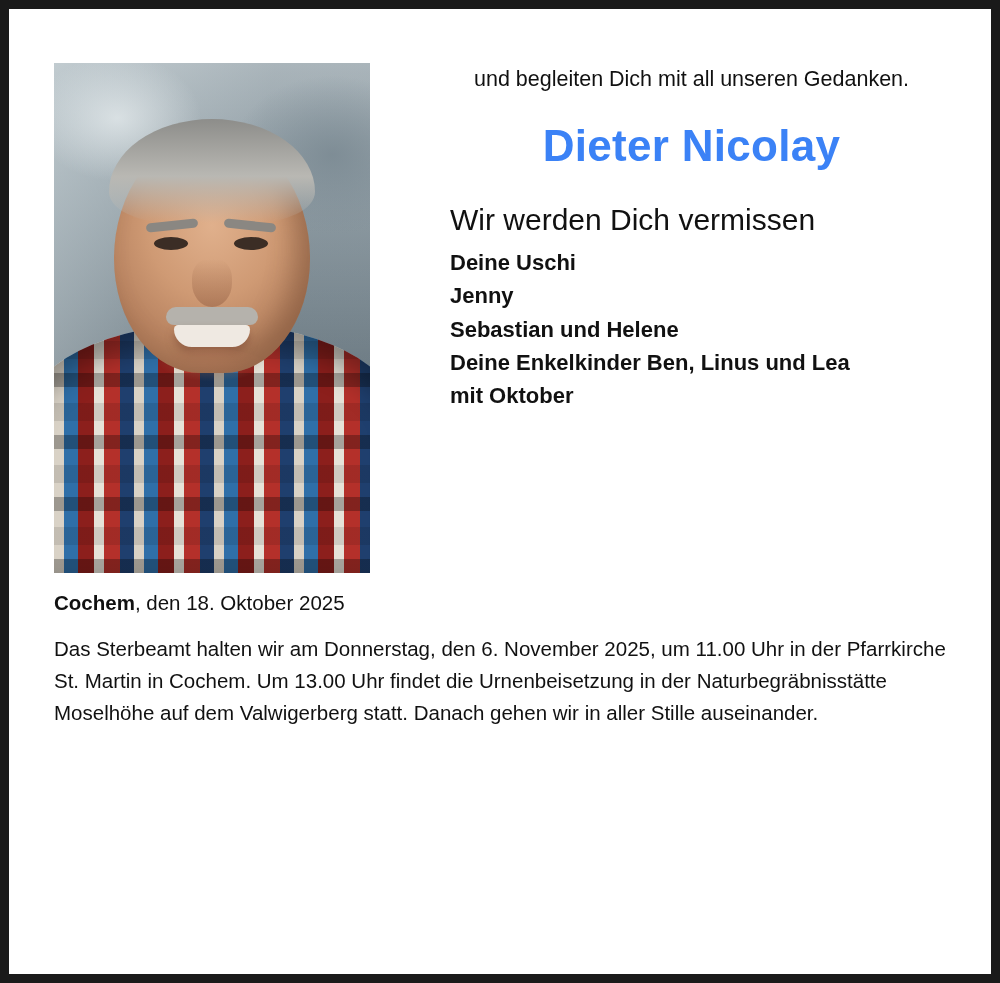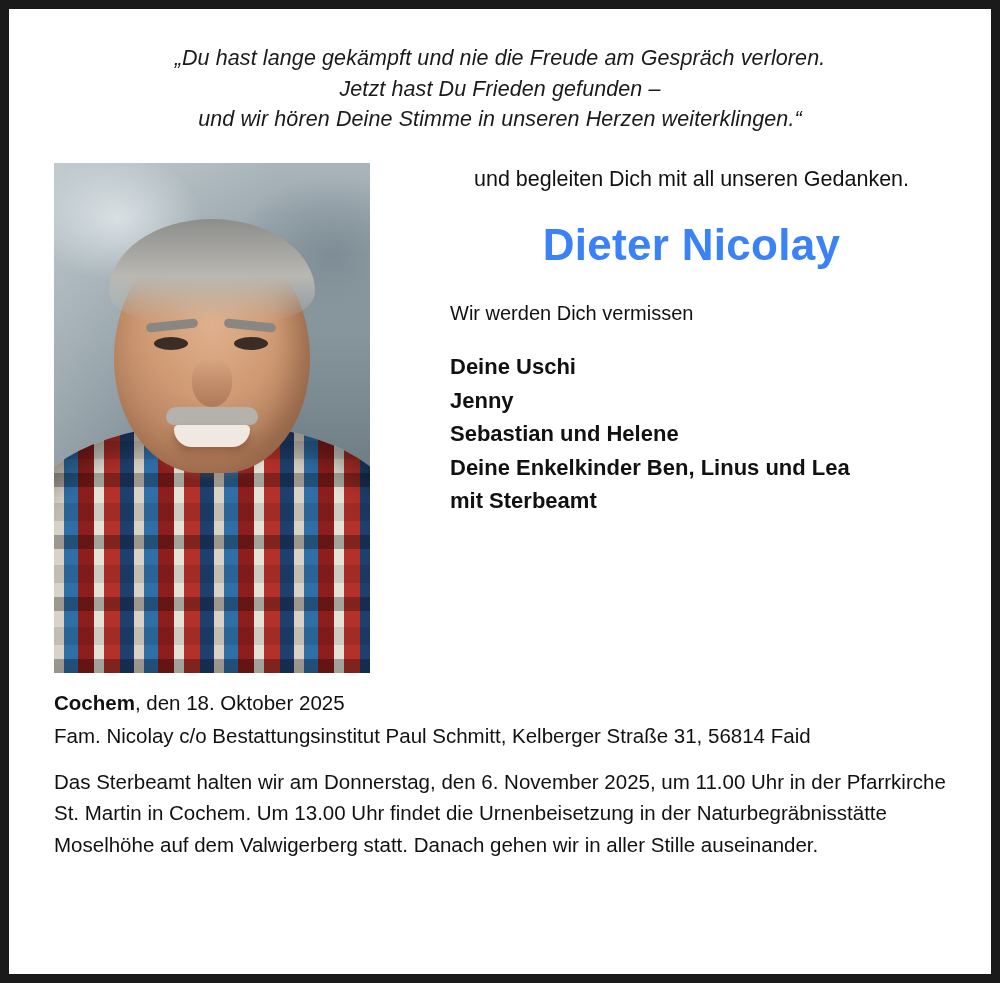--- a/index.html
+++ b/index.html
@@ -193,22 +193,22 @@
     font-size: 22px;
     margin-top: 14px;
     letter-spacing: 0.2px;
   }
   .dates .gap { display: inline-block; width: 26px; }
   .mourners {
     margin-top: 32px;
     padding-left: 18px;
   }
   .mourn-lead {
-    font-size: 20px;
-    margin-bottom: 25px;
+    font-size: 30px;
+    margin-bottom: 9px;
   }
   .mourn-line {
     font-size: 22px;
     font-weight: bold;
     line-height: 1.52;
     white-space: nowrap;
   }
   .footer {
     margin-top: 18px;
     padding-left: 5px;
@@ -231,25 +231,20 @@
     font-size: 20.5px;
     line-height: 1.55;
     margin-top: 18px;
   }
 </style>
 </head>
 <body>
 
 <div class="obituary">
 
-  <div class="quote">
-    <div>„Du hast lange gekämpft und nie die Freude am Gespräch verloren.</div>
-    <div>Jetzt hast Du Frieden gefunden –</div>
-    <div>und wir hören Deine Stimme in unseren Herzen weiterklingen.“</div>
-  </div>
 
   <div class="main-area">
 
     <div class="photo-col">
       <div class="photo">
         <div class="bg"></div>
         <div class="bg-blur"></div>
         <div class="shoulders"></div>
         <div class="neck"></div>
         <div class="head"></div>
@@ -272,28 +267,27 @@
 
       <div class="name">Dieter Nicolay</div>
 
 
       <div class="mourners">
         <div class="mourn-lead">Wir werden Dich vermissen</div>
         <div class="mourn-line">Deine Uschi</div>
         <div class="mourn-line">Jenny</div>
         <div class="mourn-line">Sebastian und Helene</div>
         <div class="mourn-line">Deine Enkelkinder Ben, Linus und Lea</div>
-        <div class="mourn-line">mit Sterbeamt</div>
+        <div class="mourn-line">mit Oktober</div>
       </div>
     </div>
   </div>
 
   <div class="footer">
     <div class="place-line">
       <b>Cochem</b><span>, den 18. Oktober 2025</span>
     </div>
 
-    <div class="addr-line">Fam. Nicolay c/o Bestattungsinstitut Paul Schmitt, Kelberger Straße 31, 56814 Faid</div>
 
     <div class="service">Das Sterbeamt halten wir am Donnerstag, den 6. November 2025, um 11.00 Uhr in der Pfarrkirche St. Martin in Cochem. Um 13.00 Uhr findet die Urnenbeisetzung in der Naturbegräbnisstätte Moselhöhe auf dem Valwigerberg statt. Danach gehen wir in aller Stille auseinander.</div>
   </div>
 
 </div>
 
 </body></html>

